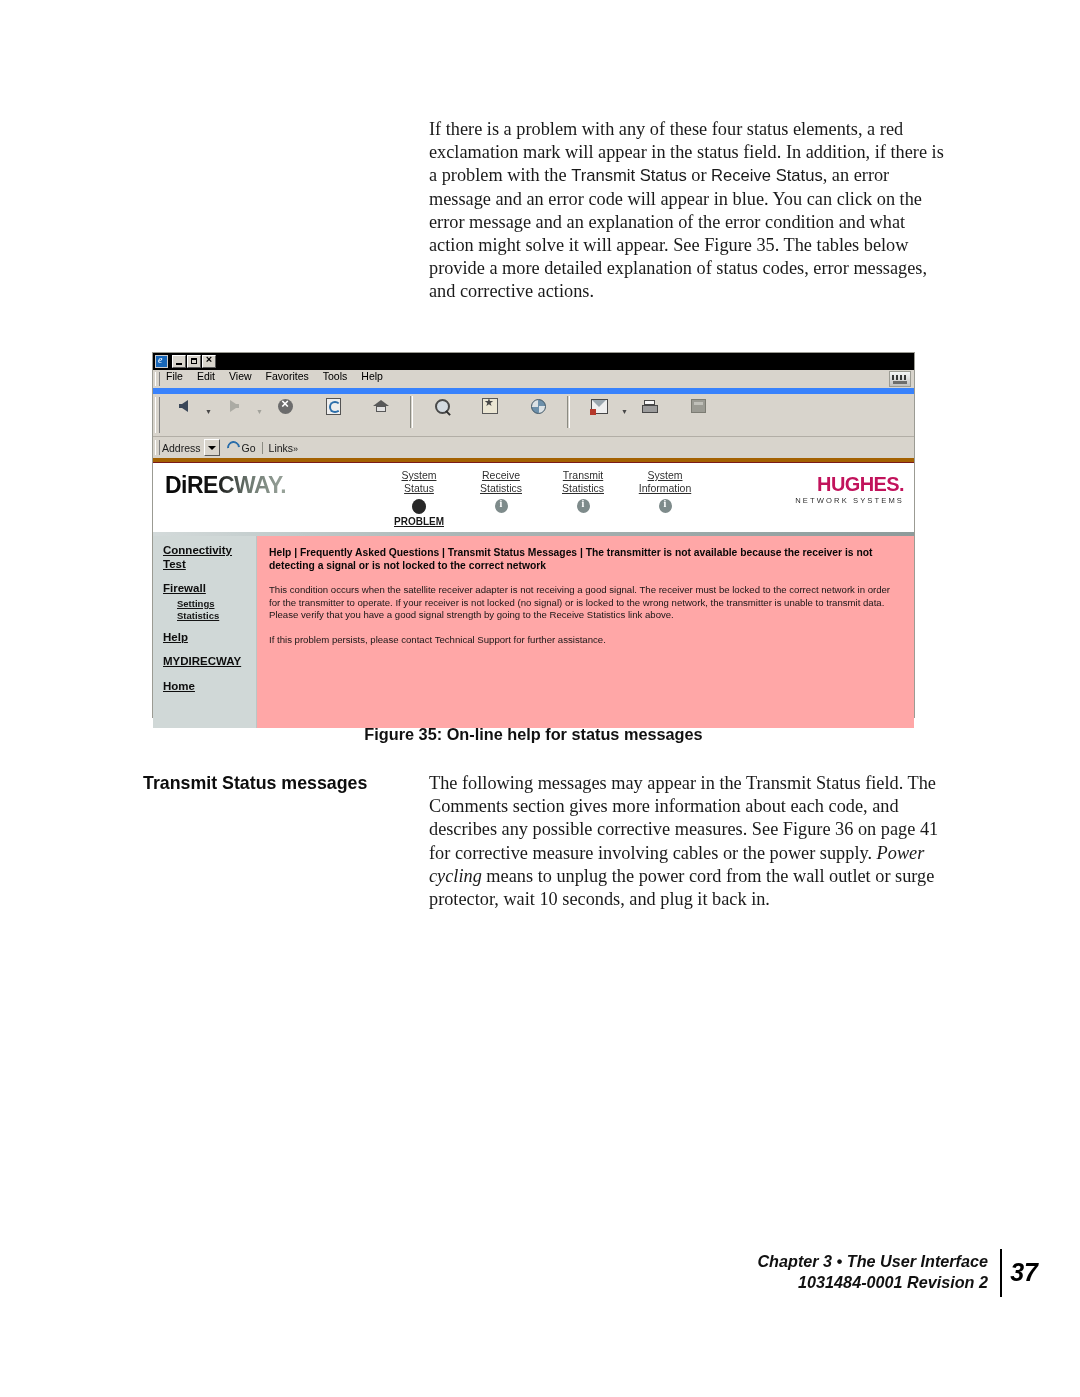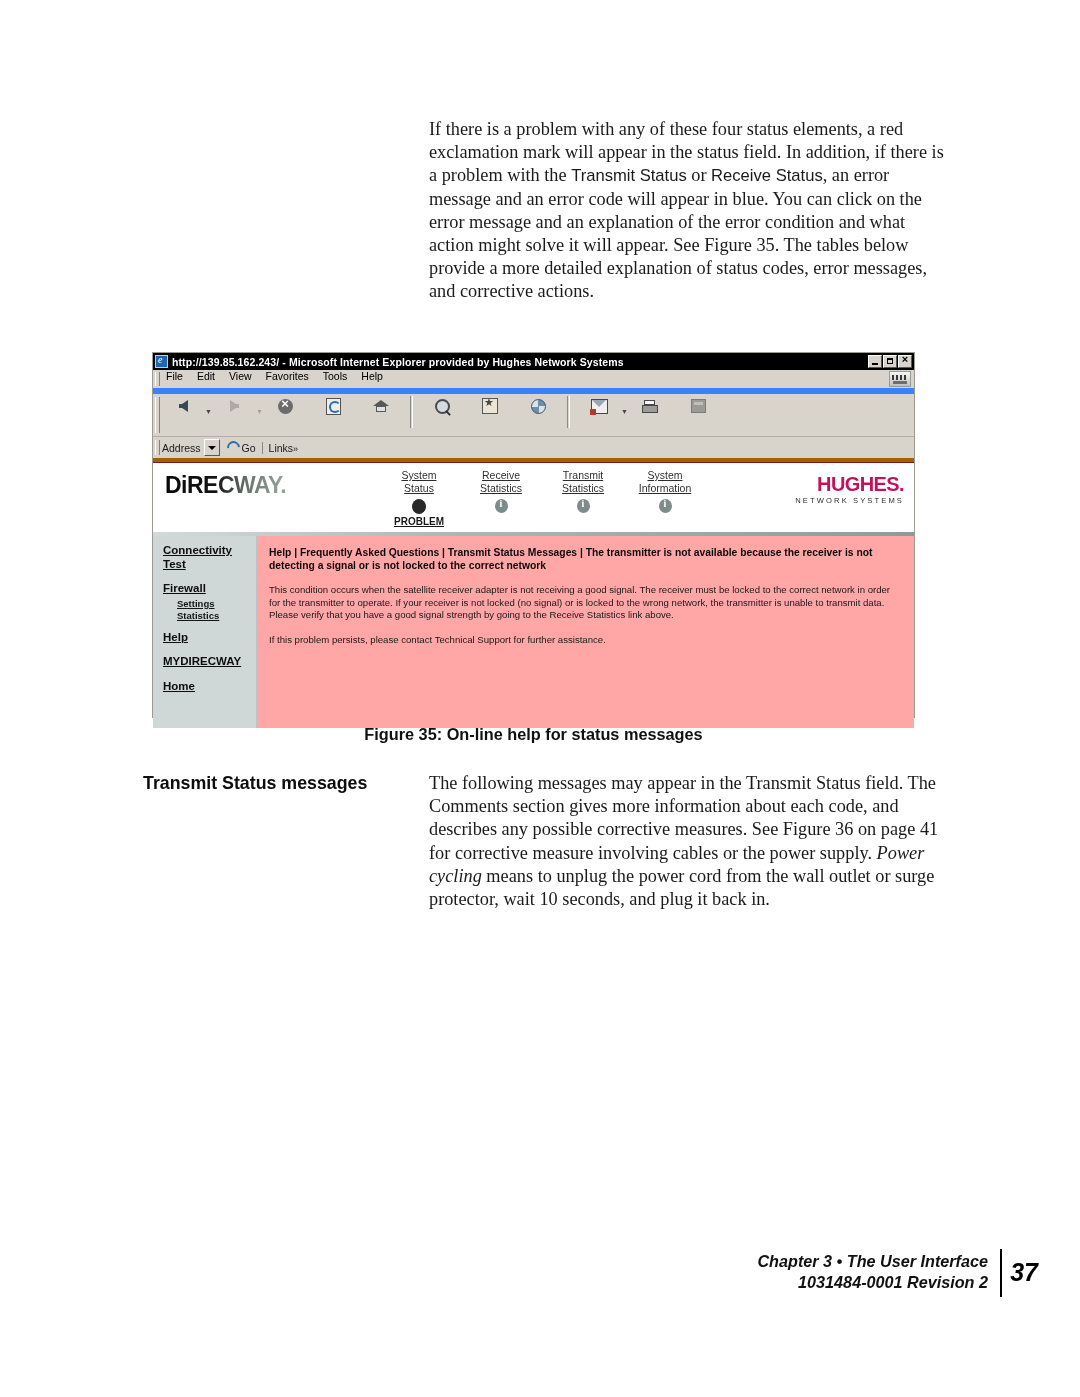--- a/index.html
+++ b/index.html
@@ -696,21 +696,20 @@
 </style>
 </head>
 <body>
 
 <div class="para-block" id="intro-para"><span>If there is a problem with any of these four status elements, a red exclamation mark will appear in the status field. In addition, if there is a problem with the </span><span class="sans-inline">Transmit Status</span><span> or </span><span class="sans-inline">Receive Status</span><span>, an error message and an error code will appear in blue. You can click on the error message and an explanation of the error condition and what action might solve it will appear. See Figure 35. The tables below provide a more detailed explanation of status codes, error messages, and corrective actions.</span></div>
 
 <div id="figure-browser">
 
   <div class="ie-titlebar">
     <div class="ie-titlebar-icon"></div>
-    <div class="ie-title-text">http://139.85.162.243/ - Microsoft Internet Explorer provided by Hughes Network Systems</div>
     <div class="ie-winbtns">
       <div class="ie-winbtn wb-min"></div>
       <div class="ie-winbtn wb-max"></div>
       <div class="ie-winbtn wb-close"></div>
     </div>
   </div>
 
   <div class="ie-menubar">
     <span class="ie-menu-item">File</span>
     <span class="ie-menu-item">Edit</span>

